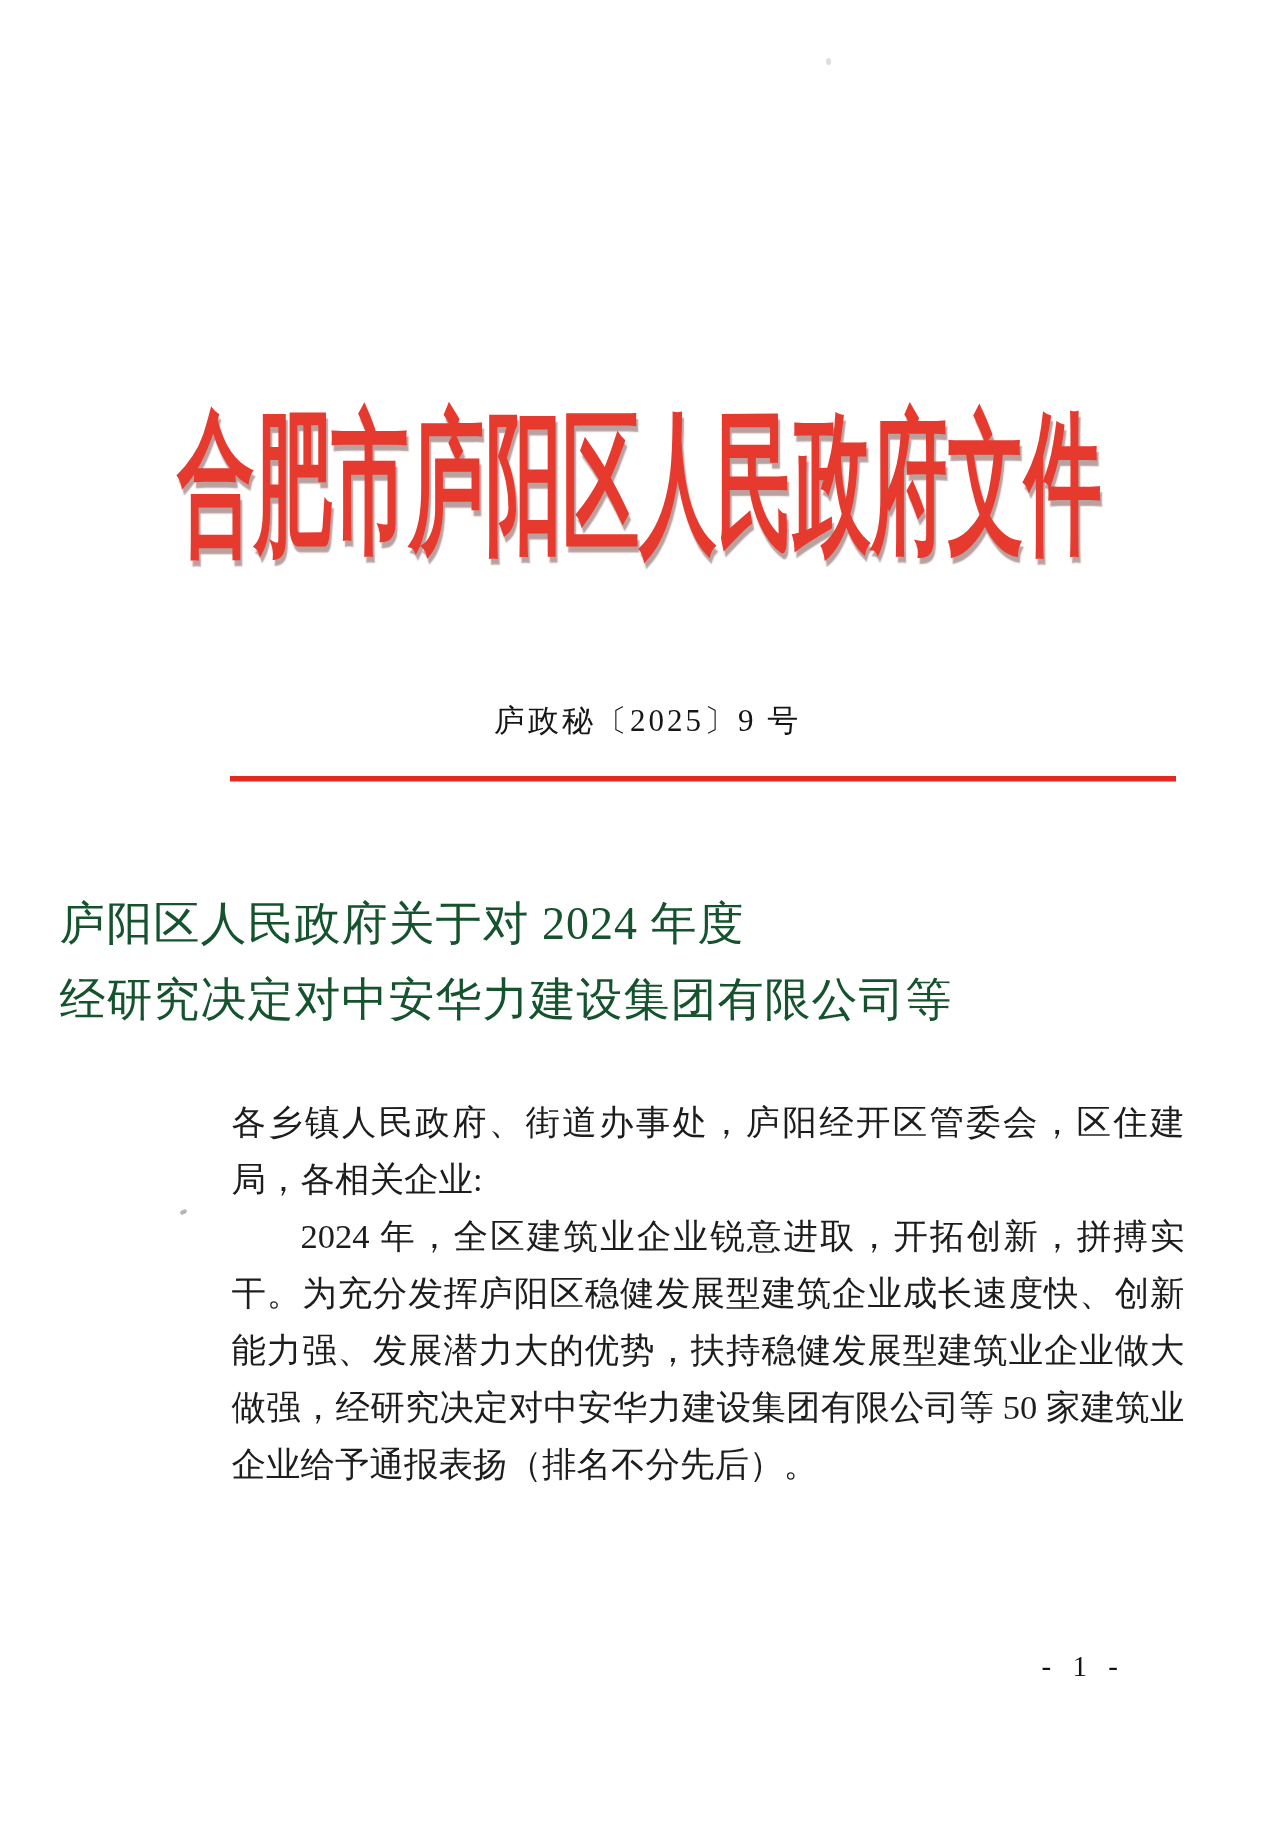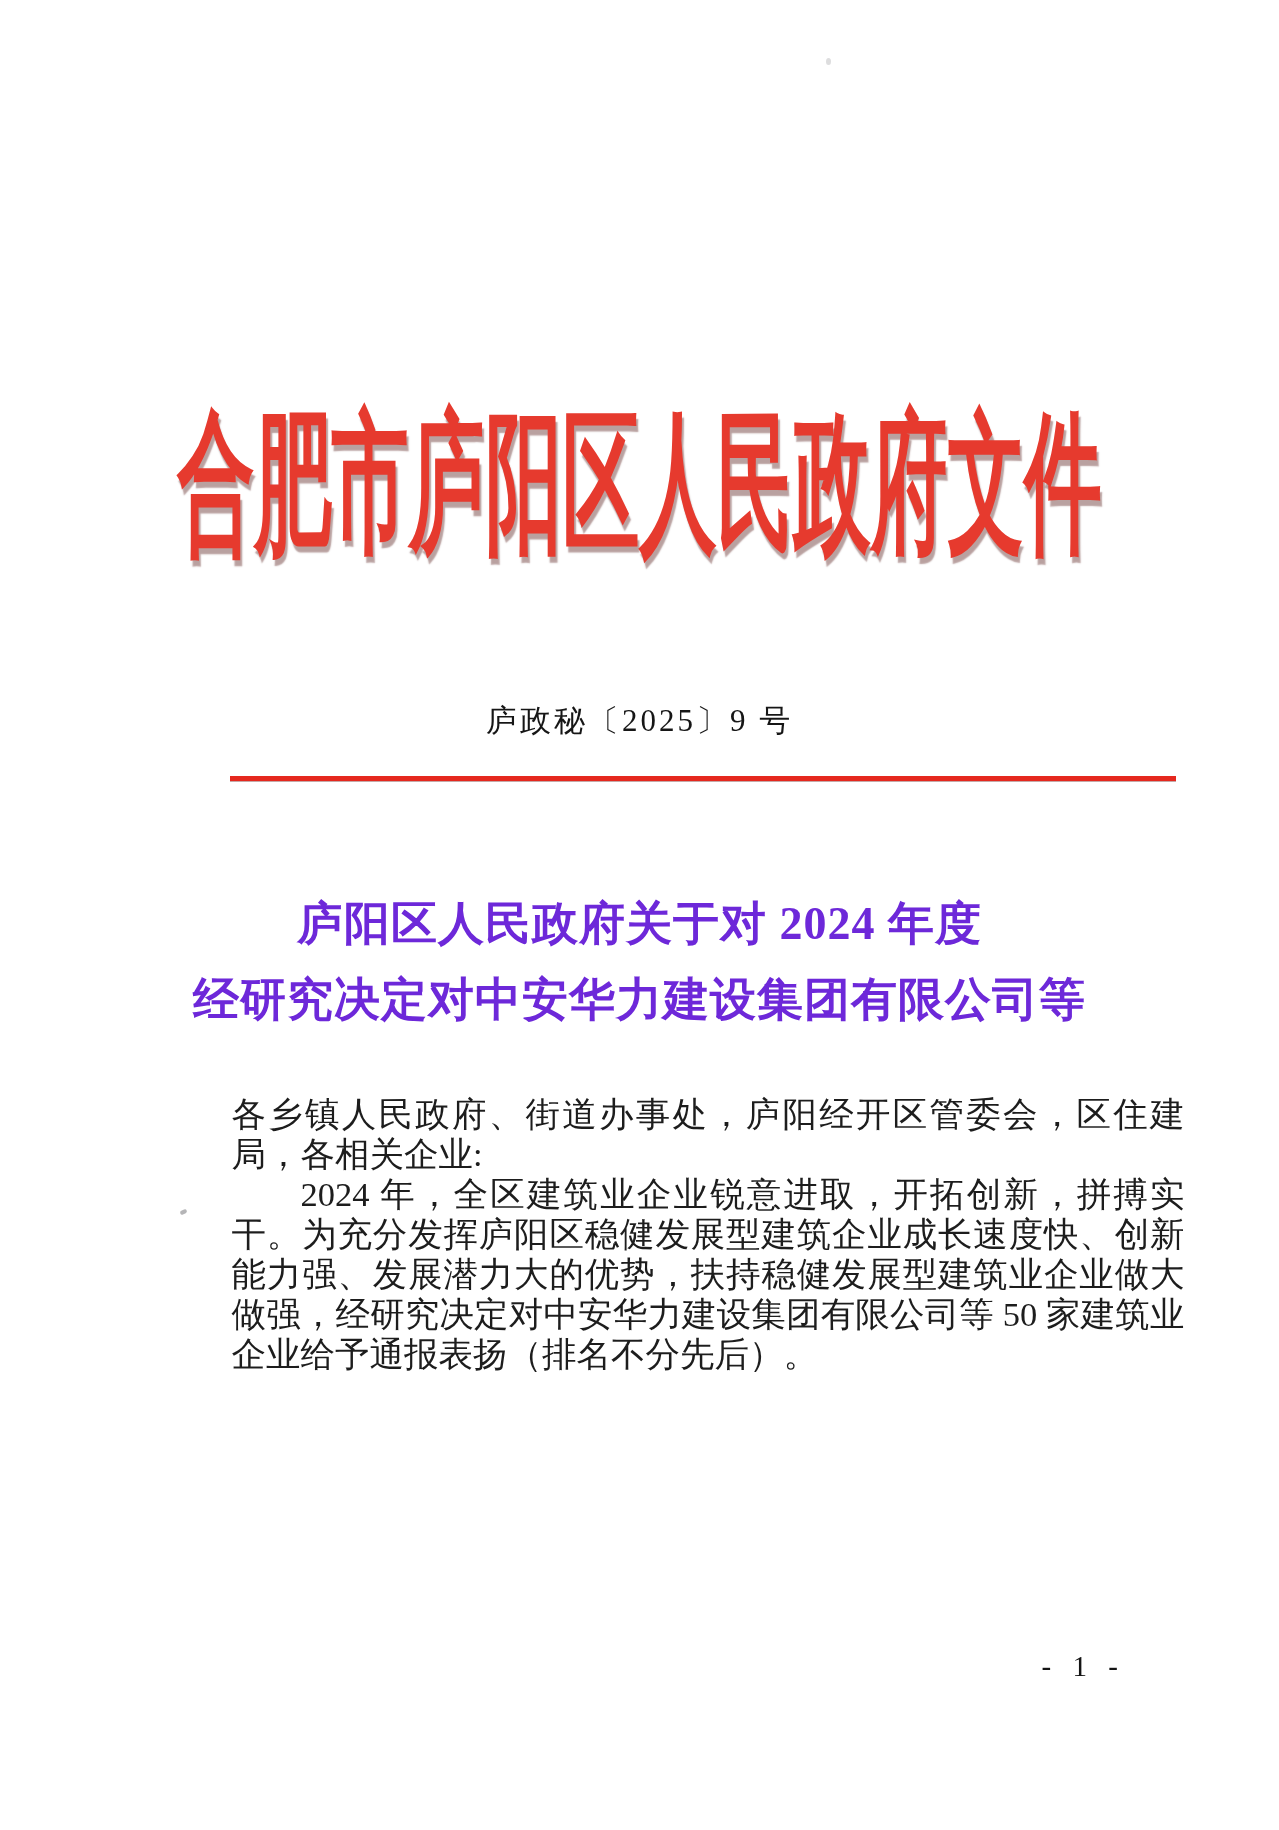--- a/index.html
+++ b/index.html
@@ -28,21 +28,21 @@
     transform: scaleY(2.0);
     transform-origin: top center;
     text-shadow: 2px 3px 1px rgba(70, 8, 5, 0.38);
     white-space: nowrap;
   }
 
   
   .doc-number {
     position: absolute;
     top: 700px;
-    left: 0;
+    left: 8px;
     width: 100%;
     text-align: center;
     font-size: 31px;
     letter-spacing: 3px;
     color: #161616;
     white-space: nowrap;
   }
 
   
   .red-rule {
@@ -54,36 +54,36 @@
     background: #e5281e;
     box-shadow: 0 1px 0 rgba(90, 10, 5, 0.35);
   }
 
   
   .doc-title {
     position: absolute;
     top: 886px;
     left: 0;
     width: 100%;
-    text-align: center;
+    text-align: left;
     font-size: 46px;
     line-height: 76px;
-    font-weight: 700;
+    font-weight: 400;
     letter-spacing: 1px;
-    color: #6d28d9;
+    color: #14532d;
   }
 
   
   .doc-body {
     position: absolute;
     top: 1094px;
     left: 172px;
     width: 953px;
     font-size: 34.5px;
-    line-height: 40px;
+    line-height: 57px;
     text-align: justify;
     color: #1d1d1d;
   }
   .doc-body p { margin: 0; padding: 0; }
   .doc-body p.indented { text-indent: 2em; }
 
   
   .page-number {
     position: absolute;
     top: 1650px;

